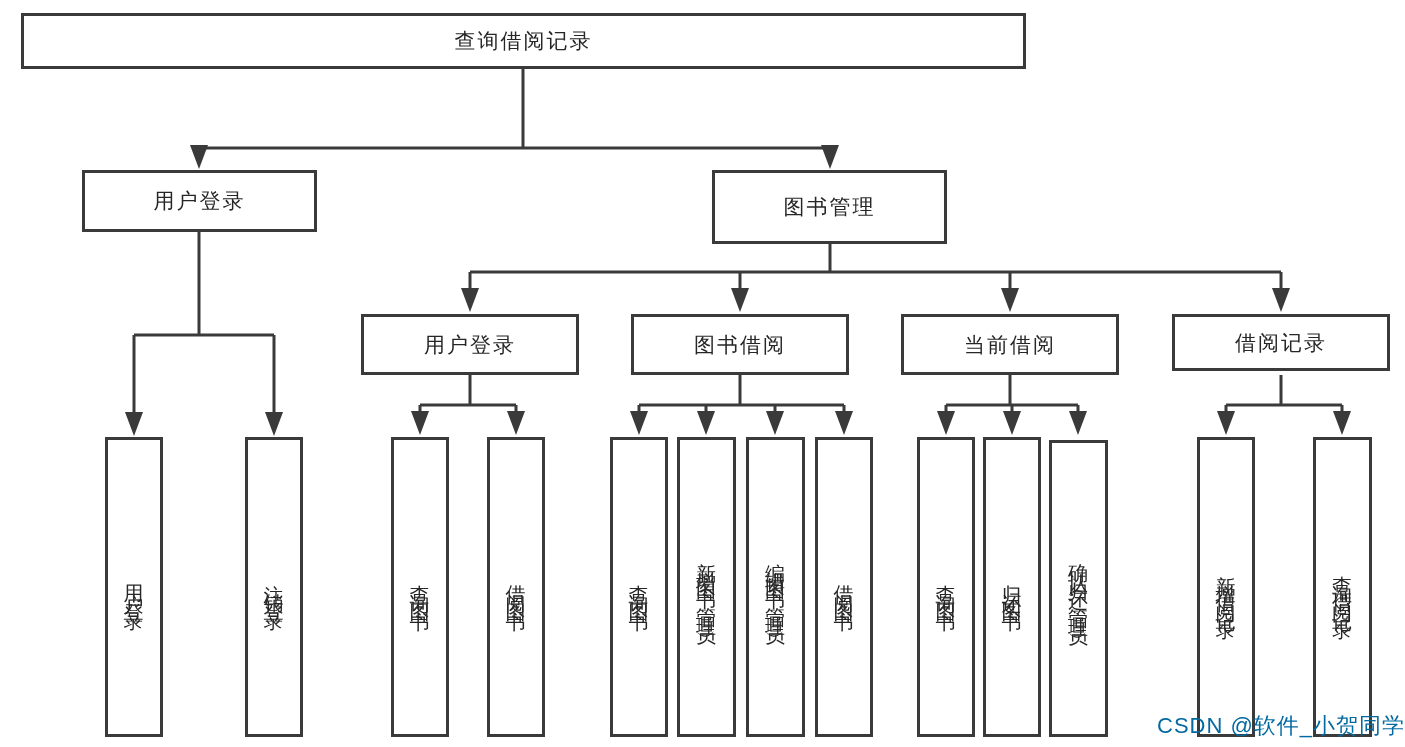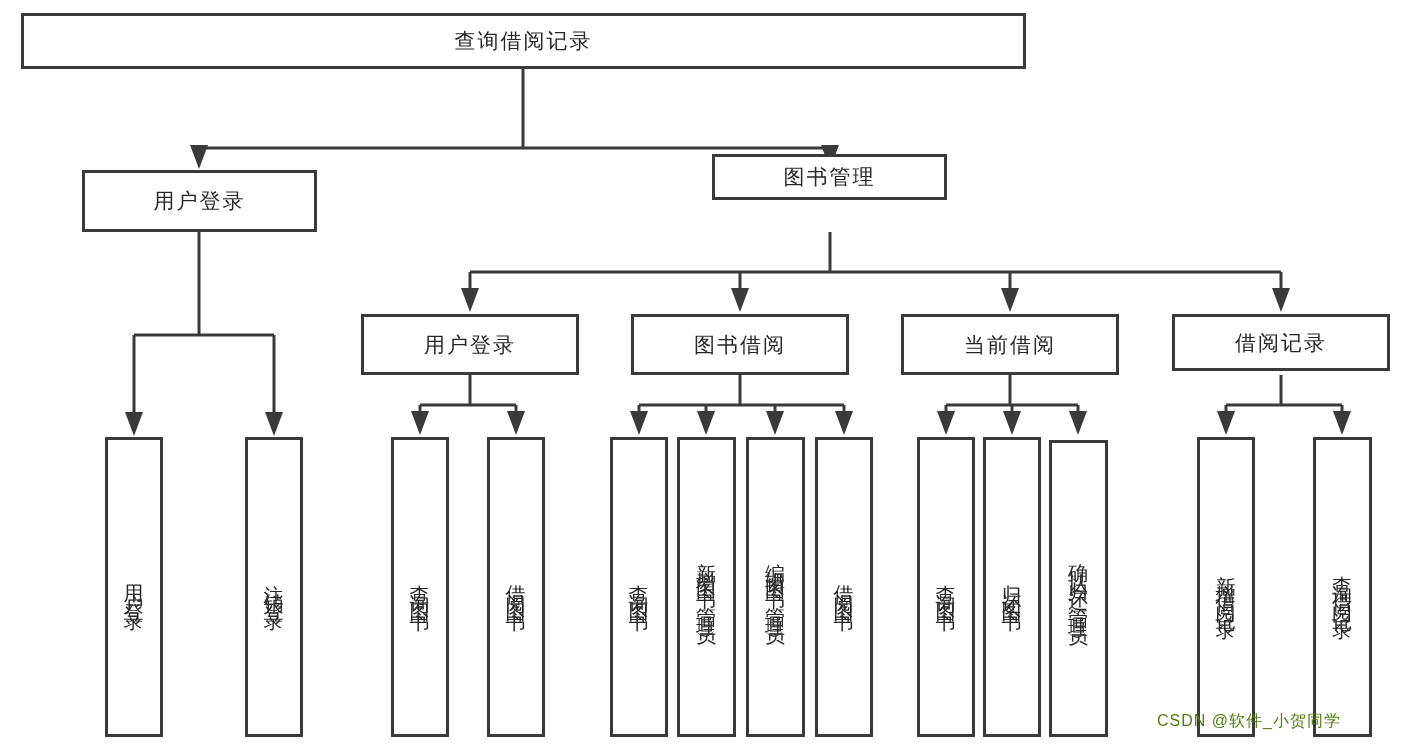--- a/index.html
+++ b/index.html
@@ -24,22 +24,22 @@
   .v{
     writing-mode:vertical-rl;
     text-orientation:mixed;
     font-size:20px;
     letter-spacing:9px;
     line-height:1;
   }
   .watermark{
     position:absolute;
     left:1157px;top:711px;
-    font-size:16px;
-    color:#4d7c0f;
+    font-size:22px;
+    color:#0369a1;
     letter-spacing:1px;
     white-space:nowrap;
   }
 </style>
 </head>
 <body>
 
 <div class="stage">
 
   <svg class="wires" viewBox="0 0 1405 747" xmlns="http://www.w3.org/2000/svg">
@@ -83,21 +83,21 @@
     </g>
   </svg>
 
   <div class="box h" style="left:21px;top:13px;width:1005px;height:56px">
     <span>查询借阅记录</span>
   </div>
 
   <div class="box h" style="left:82px;top:170px;width:235px;height:62px">
     <span>用户登录</span>
   </div>
-  <div class="box h" style="left:712px;top:154px;width:235px;height:46px">
+  <div class="box h" style="left:712px;top:170px;width:235px;height:74px">
     <span>图书管理</span>
   </div>
 
   <div class="box h" style="left:361px;top:314px;width:218px;height:61px">
     <span>用户登录</span>
   </div>
   <div class="box h" style="left:901px;top:314px;width:218px;height:61px">
     <span>当前借阅</span>
   </div>
   <div class="box h" style="left:631px;top:314px;width:218px;height:61px">

